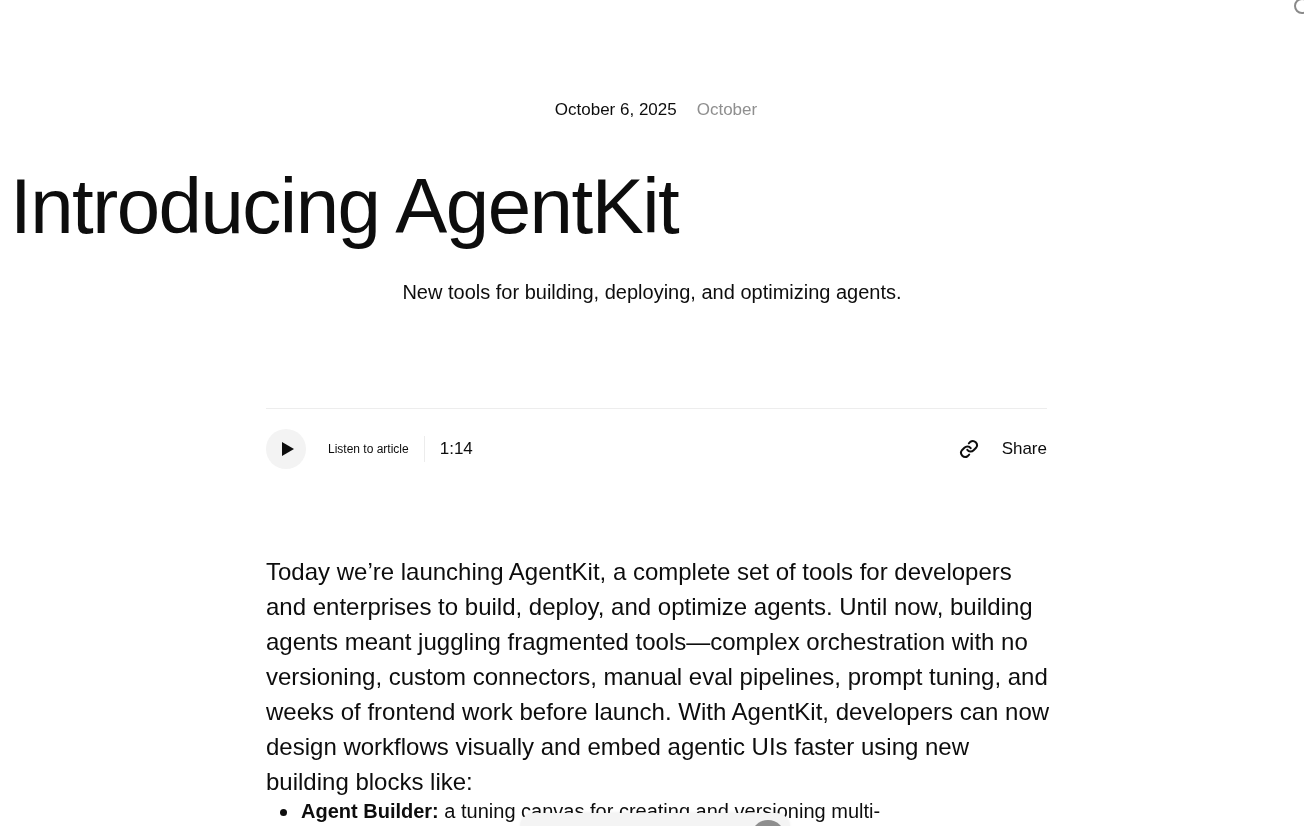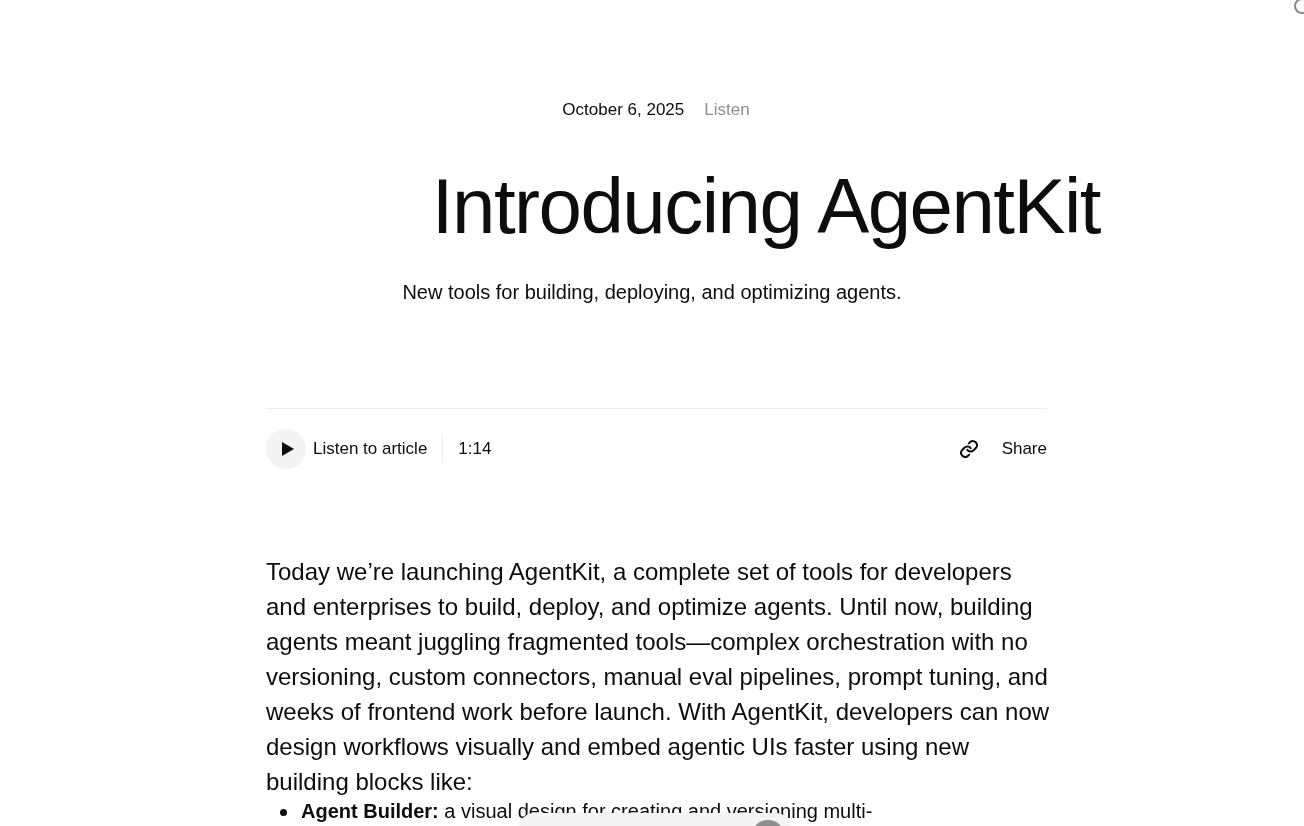--- a/index.html
+++ b/index.html
@@ -14,42 +14,42 @@
       border: 2px solid #8a8a8a; border-radius: 50%;
     }
     .meta {
       position: absolute; top: 99px; left: 0; width: 1304px;
       display: flex; justify-content: center; gap: 20px;
       font-size: 17px; line-height: 22px;
     }
     .meta .date { color: #0d0d0d; padding-left: 8px; }
     .meta .cat { color: #8f8f8f; }
     .title {
-      position: absolute; top: 160px; left: 0; width: 1100px; text-align: right;
+      position: absolute; top: 160px; left: 0; width: 1100px; text-align: left;
       font-size: 78px; line-height: 92px; font-weight: 400; letter-spacing: -1.5px;
       color: #0d0d0d; padding-left: 10px;
     }
     .subtitle {
       position: absolute; top: 279px; left: 0; width: 1304px; text-align: center;
       font-size: 20px; line-height: 26px; color: #0d0d0d; 
     }
     .divider {
       position: absolute; top: 408px; left: 266px; width: 781px; height: 1px;
       background: #ededed;
     }
     .audio-bar {
       position: absolute; top: 428px; left: 266px; width: 781px; height: 42px;
       display: flex; align-items: center;
     }
     .play-btn {
       width: 40px; height: 40px; border-radius: 50%; background: #f3f3f3;
       display: flex; align-items: center; justify-content: center; cursor: pointer;
     }
     .play-btn svg { margin-left: 3px; }
-    .listen-label { font-size: 17px; margin-left: 7px; color: #0d0d0d; }
+    .listen-label { font-size: 12px; margin-left: 22px; color: #0d0d0d; }
     .vsep { width: 1px; height: 26px; background: #ececec; margin: 0 15px; }
     .duration { font-size: 17px; color: #0d0d0d; }
     .share {
       margin-left: auto; display: flex; align-items: flex-end; gap: 23px;
       font-size: 17px; cursor: pointer; color: #0d0d0d;
     }
     .body-text {
       position: absolute; top: 554px; left: 266px; width: 790px;
       font-size: 24px; line-height: 35px; color: #0d0d0d;
     }
@@ -74,21 +74,21 @@
     }
   </style>
 </head>
 <body>
 
 <div class="page">
   <div class="corner-icon"></div>
 
   <div class="meta">
     <span class="date">October 6, 2025</span>
-    <span class="cat">Listen</span>
+    <span class="cat">October</span>
   </div>
 
   <h1 class="title">Introducing AgentKit</h1>
   <p class="subtitle">New tools for building, deploying, and optimizing agents.</p>
 
   <div class="divider"></div>
 
   <div class="audio-bar">
     <div class="play-btn">
       <svg width="14" height="16" viewBox="0 0 14 16">
@@ -105,20 +105,20 @@
         <path d="M14 11a5 5 0 0 0-7.5-.5l-3 3a5 5 0 0 0 7 7l1.7-1.7"></path>
       </svg>
       <span>Share</span>
     </div>
   </div>
 
   <p class="body-text">Today we’re launching AgentKit, a complete set of tools for developers and enterprises to build, deploy, and optimize agents. Until now, building agents meant juggling fragmented tools—complex orchestration with no versioning, custom connectors, manual eval pipelines, prompt tuning, and weeks of frontend work before launch. With AgentKit, developers can now design workflows visually and embed agentic UIs faster using new building blocks like:</p>
 
   <ul class="bullets">
     <li>
-      <b>Agent Builder:</b><span> a visual design for creating and versioning multi-</span>
+      <b>Agent Builder:</b><span> a tuning canvas for creating and versioning multi-</span>
     </li>
   </ul>
 
   <div class="floating-bar">
     <div class="dot"></div>
   </div>
 </div>
 
 </body></html>

